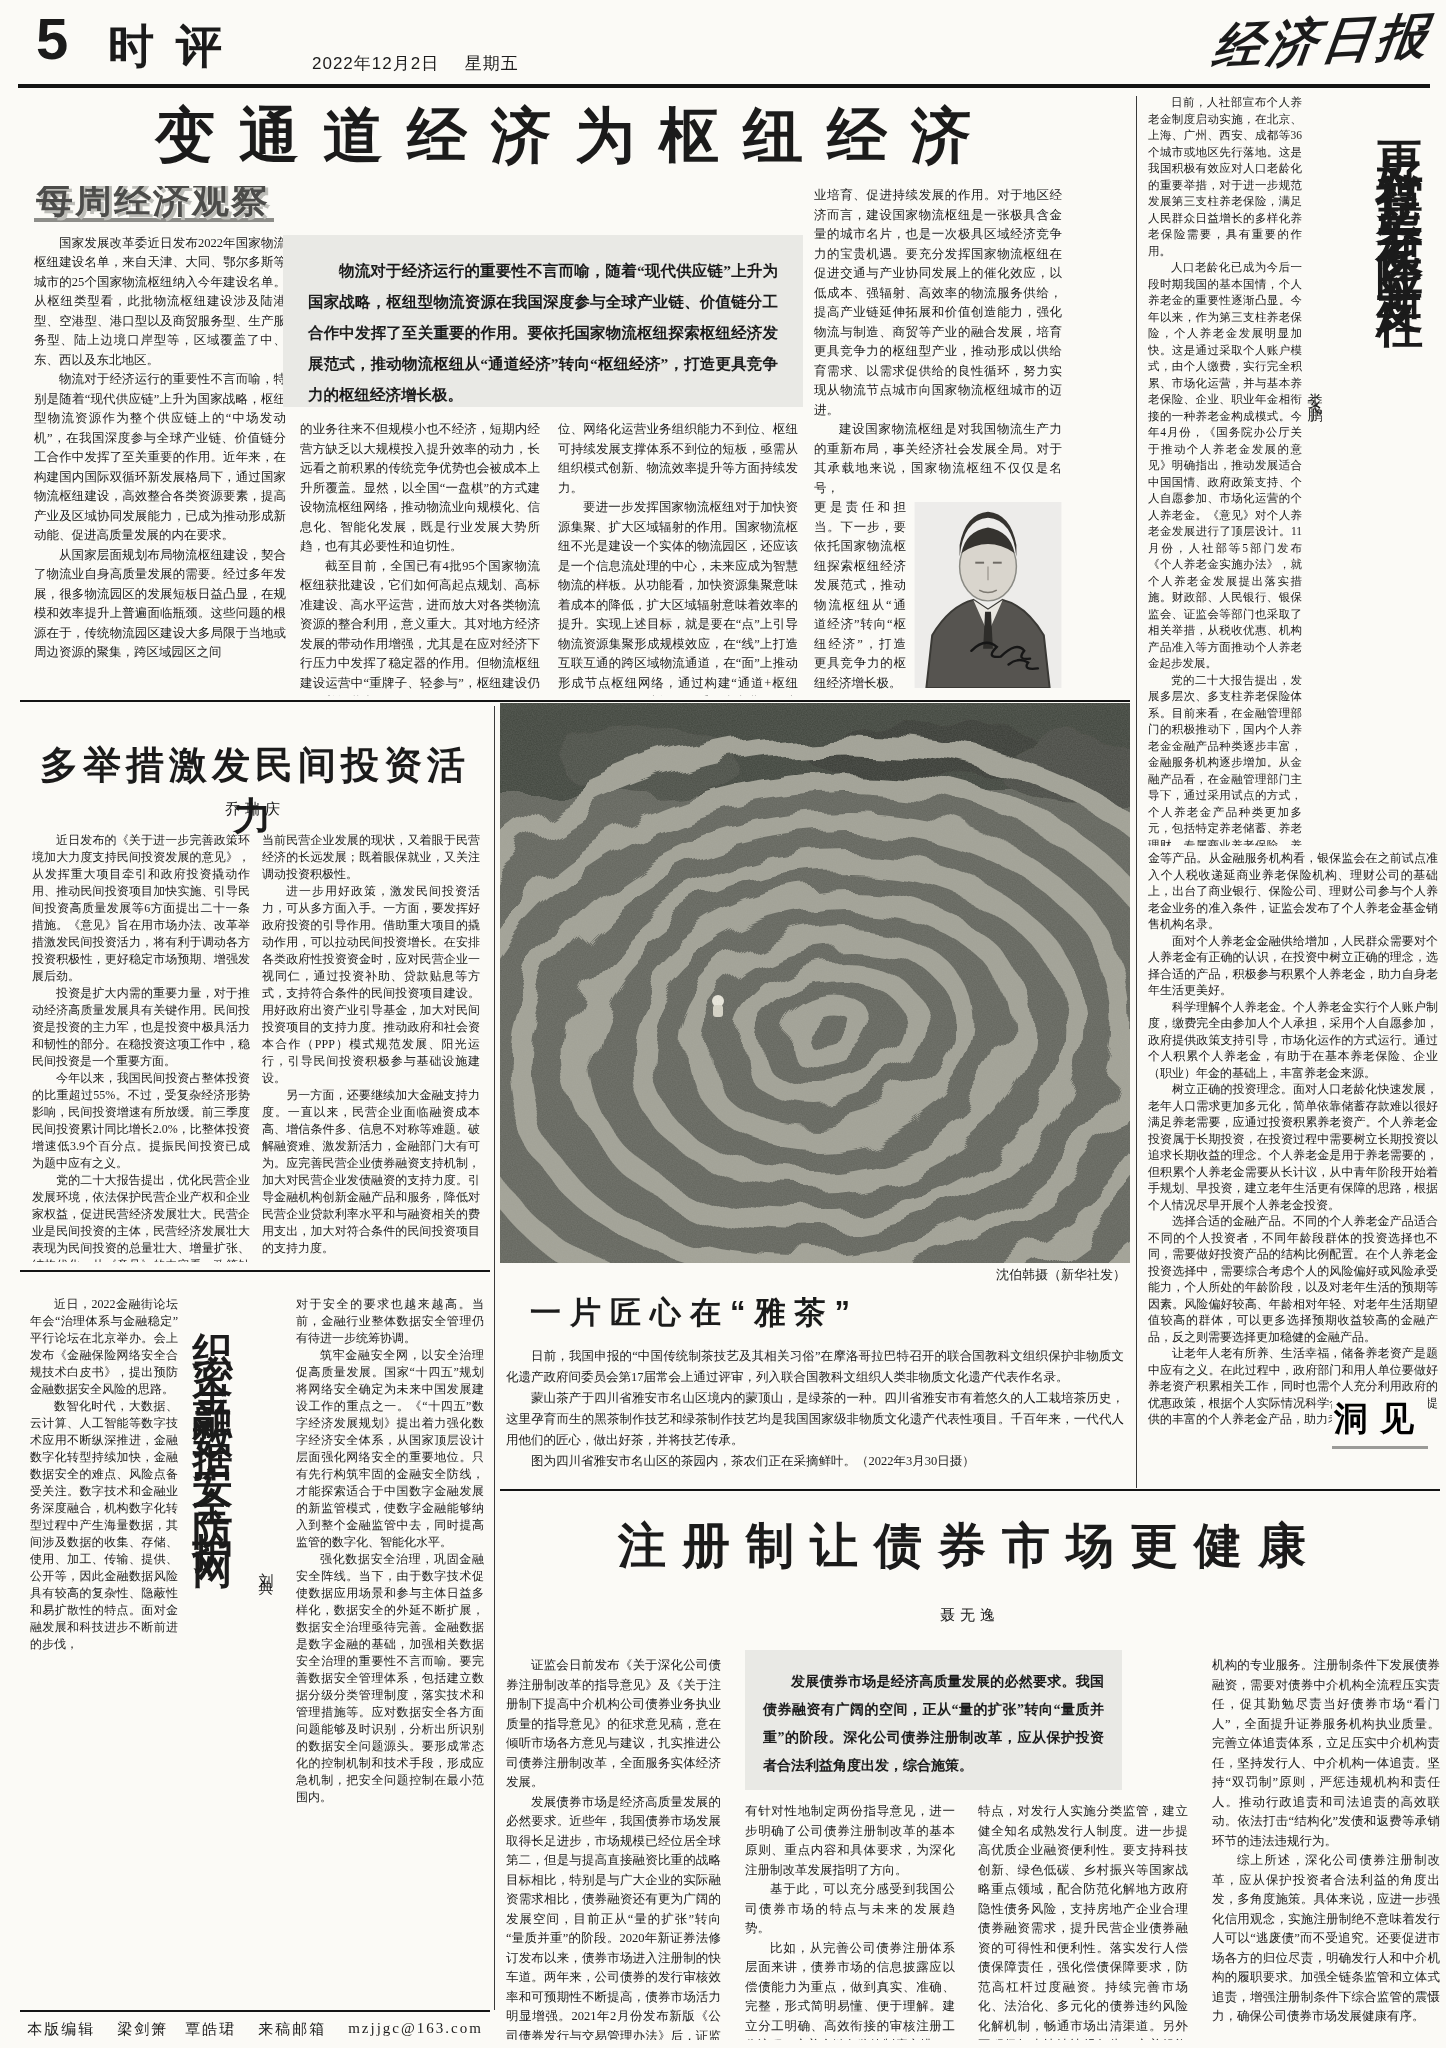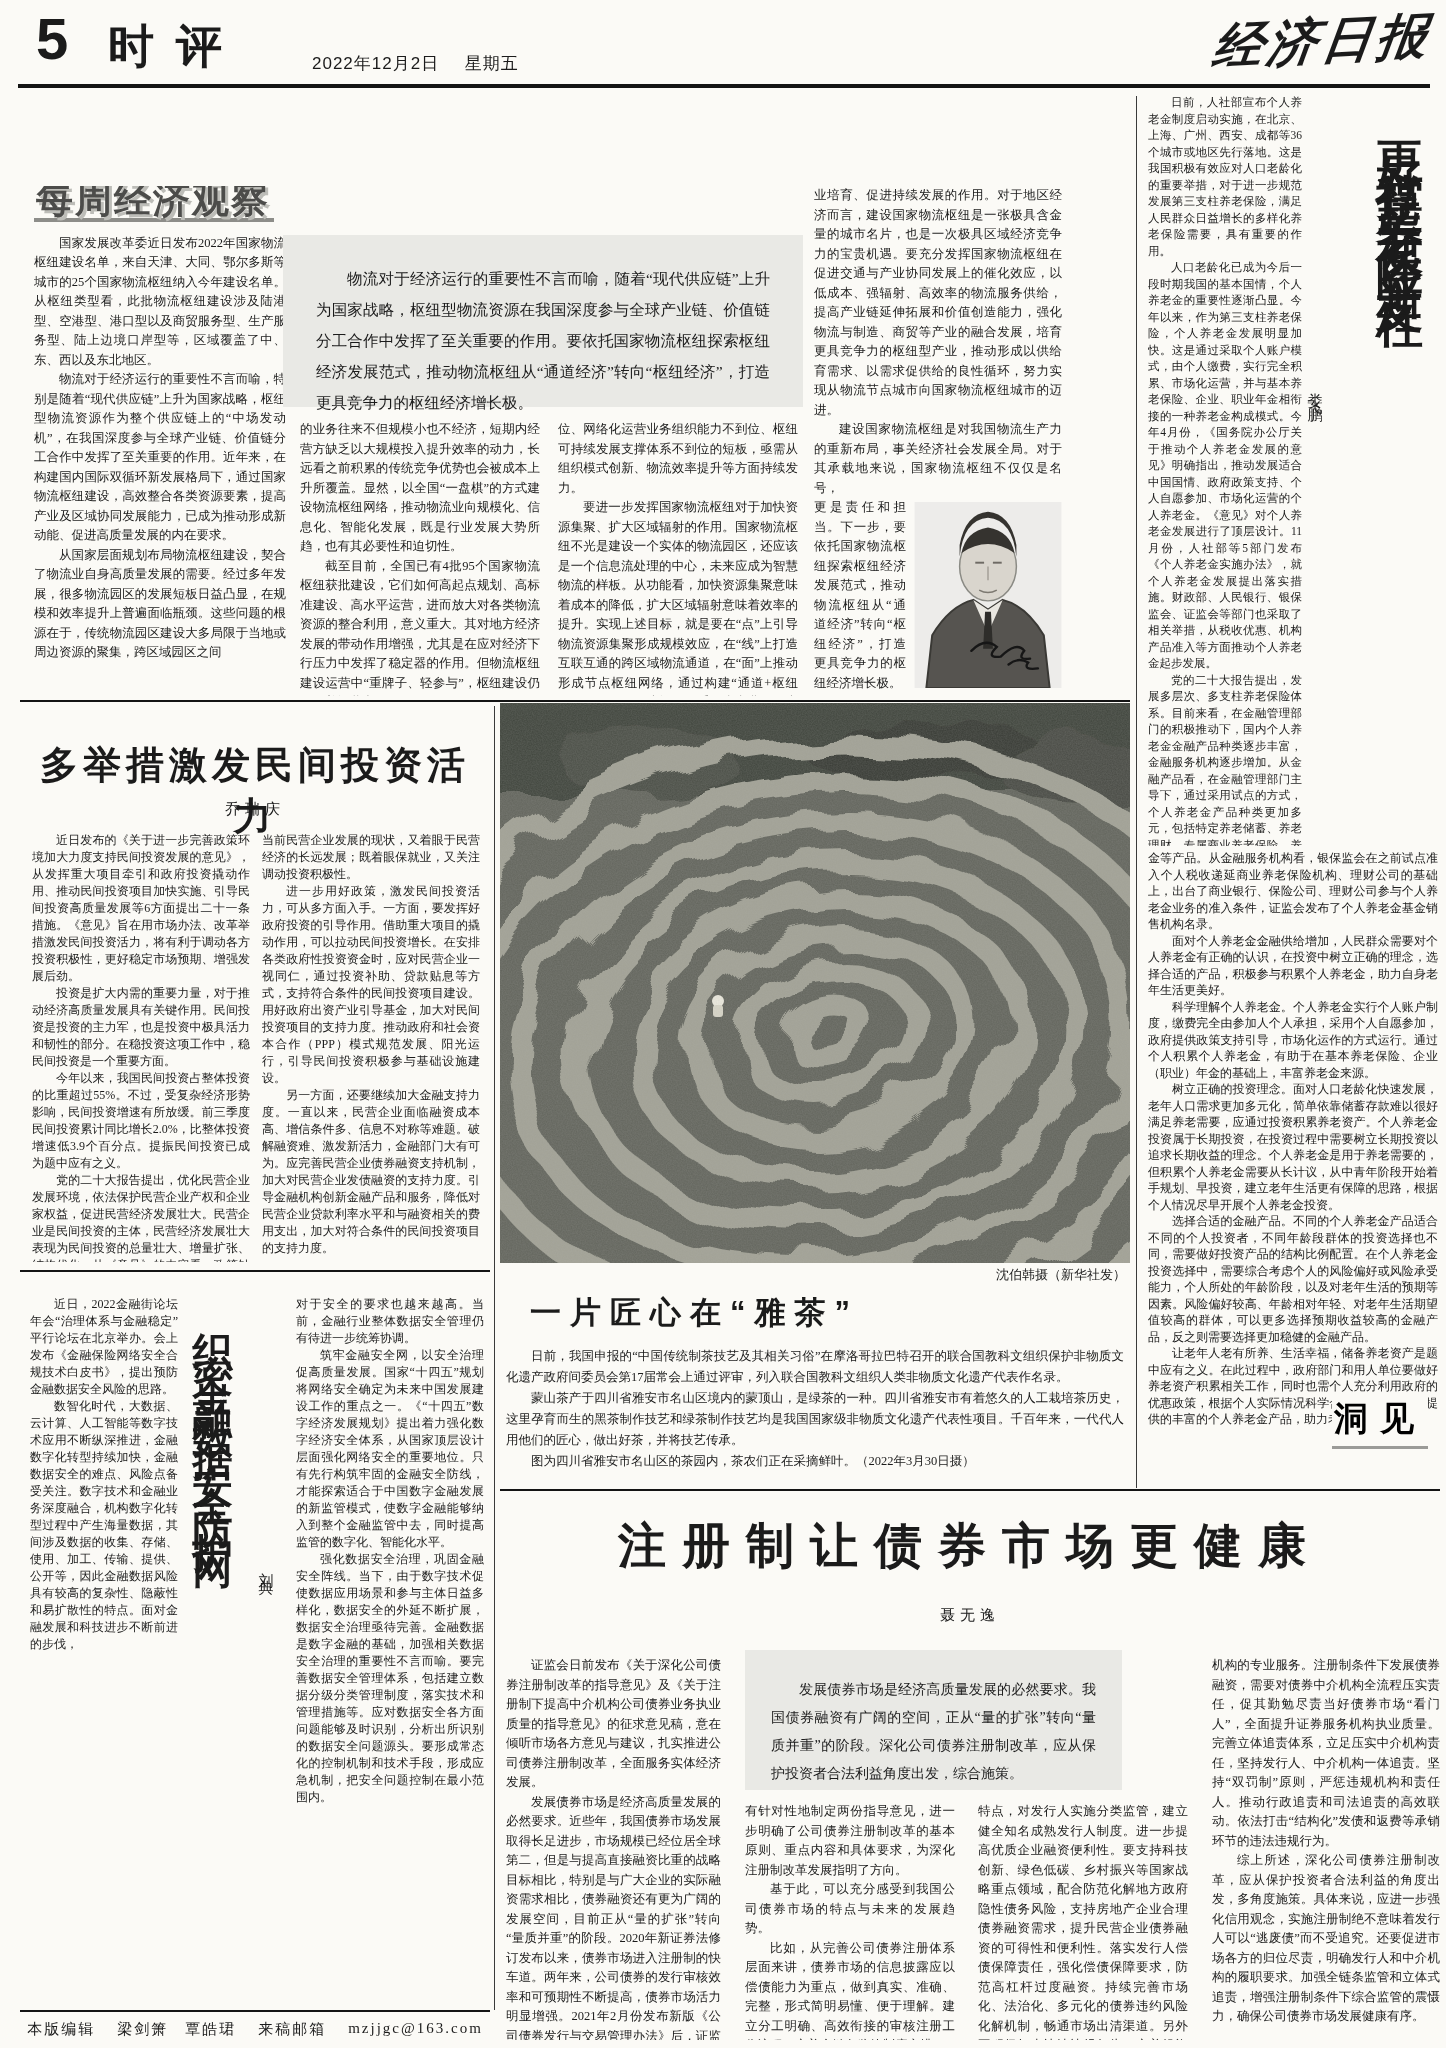--- a/index.html
+++ b/index.html
@@ -27,21 +27,21 @@
   .lead-col{font-size:12.5px;line-height:19.5px;}
   .mid-col{font-size:12px;line-height:17px;}
   .narrow-col{font-size:11.5px;line-height:16.5px;}
   .wide-col{font-size:12px;line-height:16.5px;}
   
   .weekly-obs{display:inline-block;font-family:"Liberation Sans",sans-serif;font-weight:900;
      font-size:37px;color:#4c4c4a;text-shadow:3px 3px 0 #bdbdb8;letter-spacing:2px;
      border-bottom:4px solid #8d8d89;padding:0 4px 8px 2px;margin:4px 0 12px 0;}
   
   .intro-box{position:absolute;background:#e9e9e5;}
-  .intro-box p{margin:12px;text-align:justify;font-weight:400;}
+  .intro-box p{margin:4px;text-align:justify;font-weight:700;}
   .intro-lead{left:283px;top:235px;width:478px;height:140px;padding:16px 21px;}
   .intro-lead p{font-size:15.5px;line-height:31px;text-indent:2em;}
   .intro-bond{left:745px;top:1650px;width:349px;height:112px;padding:14px 14px;}
   .intro-bond p{font-size:14px;line-height:28px;text-indent:2em;}
   
   .v-head{position:absolute;writing-mode:vertical-rl;font-family:"Liberation Sans",sans-serif;
      font-weight:900;}
   .v-author{position:absolute;writing-mode:vertical-rl;font-size:15px;letter-spacing:8px;}
   .dongjian{position:absolute;font-family:"Liberation Sans",sans-serif;font-weight:900;
      font-size:34px;letter-spacing:12px;color:#000000;border-bottom:3px solid #9b9b98;
@@ -63,20 +63,21 @@
     <span>2022年12月2日</span>
     <span style="display:inline-block;width:14px;"></span>
     <span>星期五</span>
   </div>
   <div class="paper-logo">经济日报</div>
   <div class="rule" style="left:18px;top:84px;width:1412px;height:4px;"></div>
 
   <div class="vline" style="left:1136px;top:96px;height:1392px;"></div>
   <div class="vline" style="left:494px;top:706px;height:1304px;"></div>
 
+  <div class="h-main">变通道经济为枢纽经济</div>
 
   <div class="txtcol lead-col" style="left:34px;top:186px;width:252px;height:510px;">
     <span class="weekly-obs">每周经济观察</span>
     <div>
         <p class="para">国家发展改革委近日发布2022年国家物流枢纽建设名单，来自天津、大同、鄂尔多斯等城市的25个国家物流枢纽纳入今年建设名单。从枢纽类型看，此批物流枢纽建设涉及陆港型、空港型、港口型以及商贸服务型、生产服务型、陆上边境口岸型等，区域覆盖了中、东、西以及东北地区。</p>
         <p class="para">物流对于经济运行的重要性不言而喻，特别是随着“现代供应链”上升为国家战略，枢纽型物流资源作为整个供应链上的“中场发动机”，在我国深度参与全球产业链、价值链分工合作中发挥了至关重要的作用。近年来，在构建国内国际双循环新发展格局下，通过国家物流枢纽建设，高效整合各类资源要素，提高产业及区域协同发展能力，已成为推动形成新动能、促进高质量发展的内在要求。</p>
         <p class="para">从国家层面规划布局物流枢纽建设，契合了物流业自身高质量发展的需要。经过多年发展，很多物流园区的发展短板日益凸显，在规模和效率提升上普遍面临瓶颈。这些问题的根源在于，传统物流园区建设大多局限于当地或周边资源的聚集，跨区域园区之间</p>
       </div>
   </div>
 

